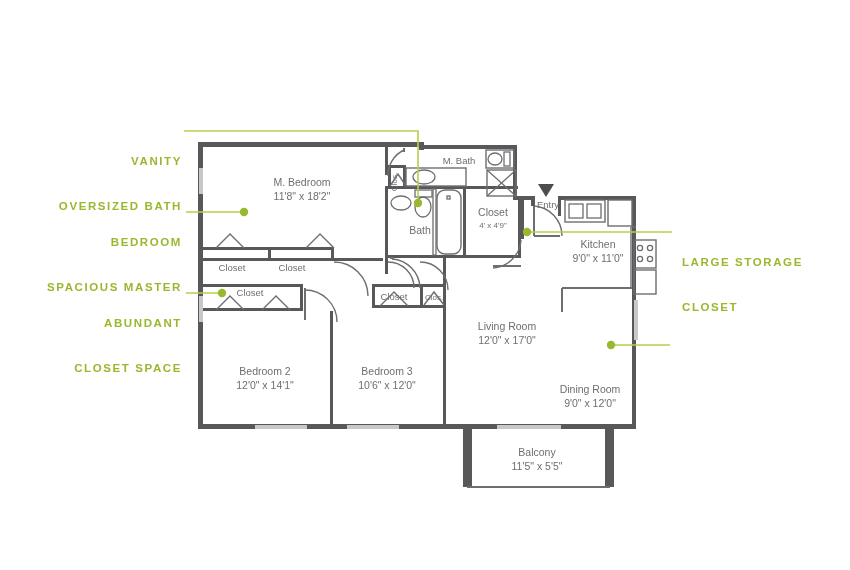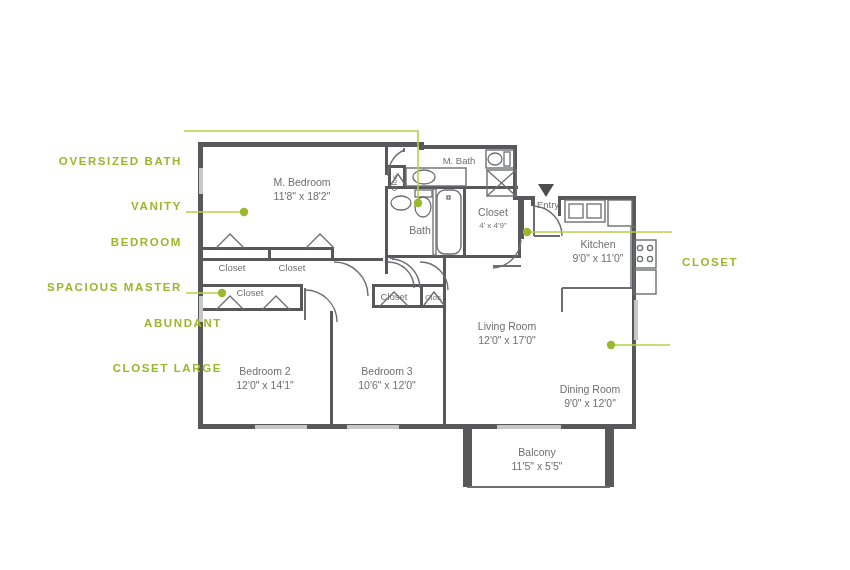--- a/index.html
+++ b/index.html
@@ -266,32 +266,33 @@
       <text class="rlabel sm" x="250" y="296">Closet</text>
       <text class="rlabel sm" x="394" y="300">Closet</text>
       <text class="rlabel xs" x="434" y="300">Clos.</text>
       <text class="rlabel xs" x="397" y="182" transform="rotate(-90 397 182)">Clos.</text>
     </g>
 
     <text class="rlabel sm" x="548" y="208">Entry</text>
   </svg>
 
   <div class="callout r" style="left:0px;top:124px;width:182px;">
+    <div>VANITY</div>
     <div>OVERSIZED BATH</div>
-    <div>VANITY</div>
   </div>
 
   <div class="callout r" style="left:0px;top:205px;width:182px;">
     <div>BEDROOM</div>
     <div>SPACIOUS MASTER</div>
   </div>
 
-  <div class="callout r" style="left:0px;top:286px;width:182px;margin-left:40px;">
+  <div class="callout r" style="left:0px;top:286px;width:182px;">
     <div>ABUNDANT</div>
-    <div>CLOSET LARGE</div>
+    <div>CLOSET SPACE</div>
   </div>
 
   <div class="callout l" style="left:682px;top:225px;width:168px;">
+    <div>LARGE STORAGE</div>
     <div>CLOSET</div>
   </div>
 
 
 </div>
 
 </body></html>

